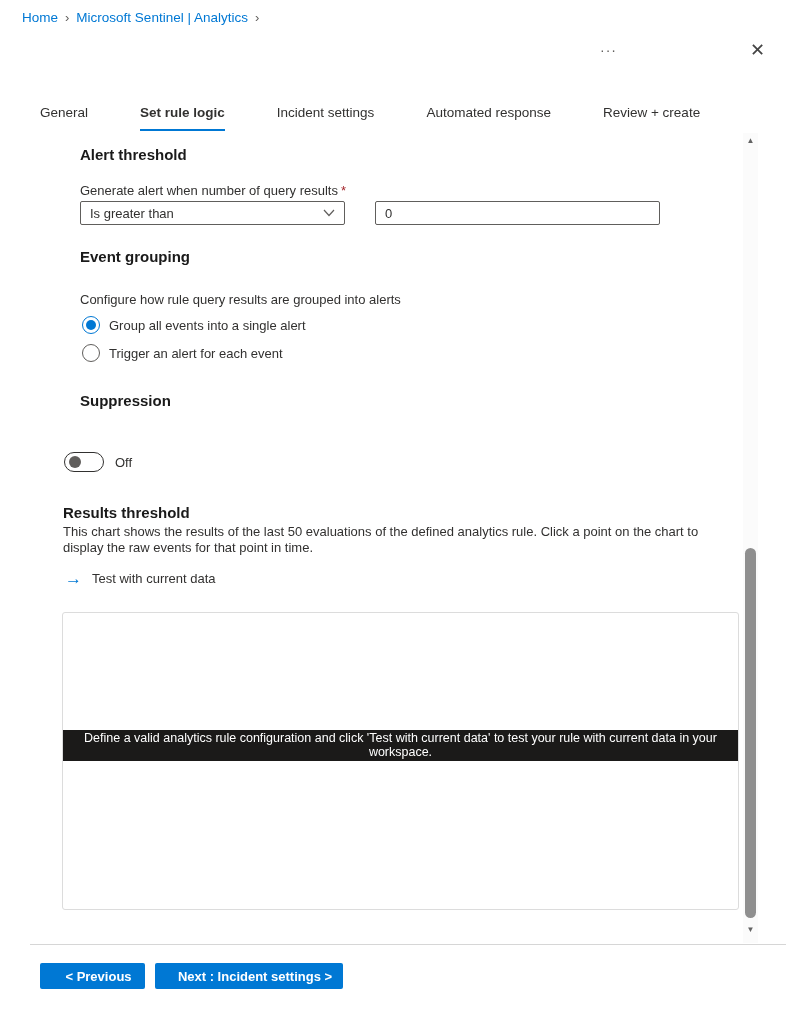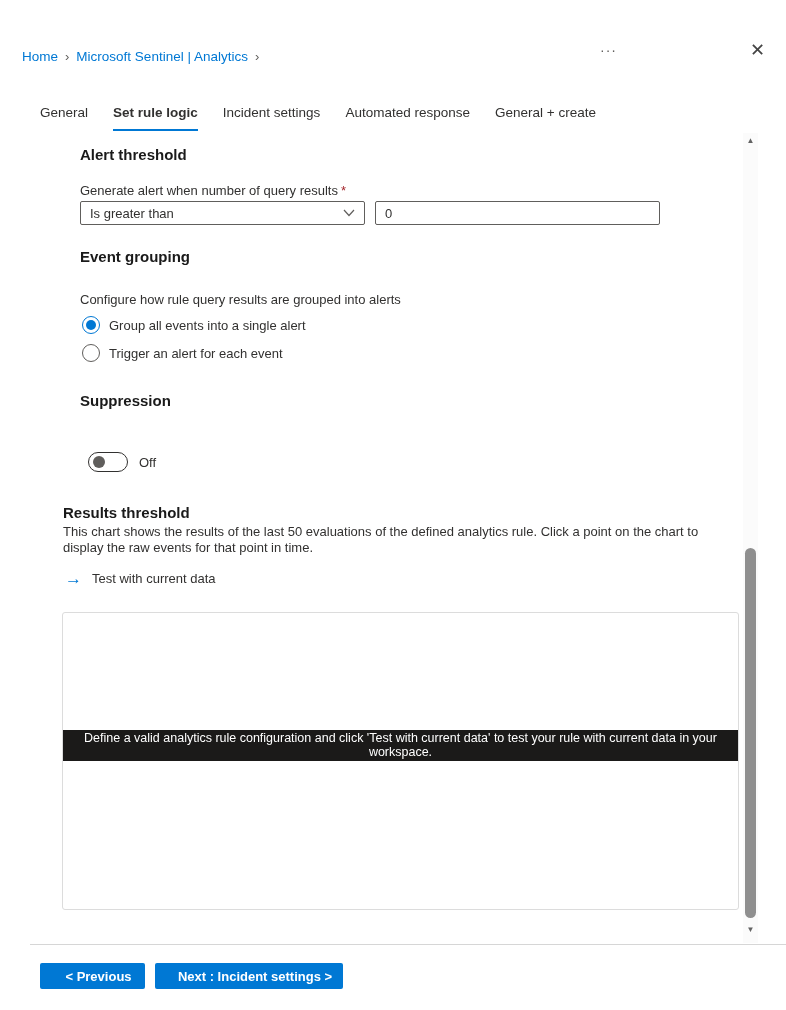--- a/index.html
+++ b/index.html
@@ -1,56 +1,56 @@
 <!DOCTYPE html>
 <html><head>
 <meta charset="utf-8">
 <style>
   * { margin:0; padding:0; box-sizing:border-box; }
   html,body { width:786px; height:1010px; background:#ffffff;
     font-family:"Liberation Sans", sans-serif; color:#323130; overflow:hidden; }
   .stage { position:relative; width:786px; height:1010px; background:#fff; }
 
   
-  .breadcrumb { position:absolute; left:22px; top:10px; font-size:13.5px; display:flex; align-items:center; gap:7px;margin-top:39px; }
+  .breadcrumb { position:absolute; left:22px; top:10px; font-size:13.5px; display:flex; align-items:center; gap:7px; }
   .crumb-link { color:#0078d4; text-decoration:none; cursor:pointer; }
   .crumb-sep { color:#605e5c; font-size:13px; }
 
   
   .page-title { position:absolute; left:22px; top:36px; font-size:24px; font-weight:700; color:#1a1a1a; letter-spacing:-0.2px; }
   .more-icon { position:absolute; left:600px; top:42px; color:#605e5c; font-size:14px; letter-spacing:1px; cursor:pointer; }
   .close-icon { position:absolute; left:750px; top:40px; color:#444; font-size:18px; font-weight:400; cursor:pointer; line-height:20px; }
 
   
-  .tabs { position:absolute; left:40px; top:105px; display:flex; gap:25px; font-size:13.5px; }
+  .tabs { position:absolute; left:40px; top:105px; display:flex; gap:52px; font-size:13.5px; }
   .tab { padding-bottom:9px; color:#323130; cursor:pointer; border-bottom:2px solid transparent; }
   .tab.active { font-weight:700; border-bottom:2px solid #0078d4; }
 
   
   .sec-h { position:absolute; font-size:15px; font-weight:700; color:#1a1a1a; }
   .lbl { position:absolute; font-size:13px; color:#323130; }
   .req { color:#a4262c; margin-left:3px; }
 
   
-  .dropdown { position:absolute; left:80px; top:201px; width:285px; height:24px; border:1px solid #605e5c;
+  .dropdown { position:absolute; left:80px; top:201px; width:265px; height:24px; border:1px solid #605e5c;
     border-radius:2px; display:flex; align-items:center; justify-content:space-between; padding:0 9px; font-size:13px; cursor:pointer; background:#fff; }
   .dd-chevron { color:#605e5c; font-size:11px; }
   .txt-input { position:absolute; left:375px; top:201px; width:285px; height:24px; border:1px solid #605e5c;
     border-radius:2px; font-size:13px; padding:0 9px; color:#323130; font-family:"Liberation Sans", sans-serif; outline:none; background:#fff; }
 
   
   .radio-row { position:absolute; display:flex; align-items:center; gap:9px; cursor:pointer; }
   .radio-outer { width:18px; height:18px; border-radius:50%; border:1px solid #605e5c; background:#fff;
     display:flex; align-items:center; justify-content:center; flex:0 0 auto; }
   .radio-outer.sel { border:1px solid #0078d4; }
   .radio-dot { width:10px; height:10px; border-radius:50%; background:#0078d4; }
   .radio-row span.radio-label { font-size:13px; }
 
   
-  .toggle-row { position:absolute; left:88px; top:452px; display:flex; align-items:center; gap:11px; }
+  .toggle-row { position:absolute; left:64px; top:452px; display:flex; align-items:center; gap:11px; }
   .toggle { width:40px; height:20px; border:1px solid #323130; border-radius:10px; position:relative; cursor:pointer; background:#fff; }
   .toggle-knob { position:absolute; left:4px; top:3px; width:12px; height:12px; border-radius:50%; background:#605e5c; }
   .toggle-state { font-size:13px; }
 
   
   .info-icon { display:inline-block; width:14px; height:14px; border:1px solid #605e5c; border-radius:50%;
     font-size:9.5px; line-height:13px; text-align:center; color:#605e5c; margin-left:6px; vertical-align:-2px;
     font-family:"Liberation Serif", serif; cursor:pointer; }
 
   
@@ -91,21 +91,21 @@
   </nav>
 
   <span class="more-icon">···</span>
   <span class="close-icon">✕</span>
 
   <div class="tabs">
     <div class="tab">General</div>
     <div class="tab active">Set rule logic</div>
     <div class="tab">Incident settings</div>
     <div class="tab">Automated response</div>
-    <div class="tab">General + create</div>
+    <div class="tab">Review + create</div>
   </div>
 
   <h2 class="sec-h" style="left:80px; top:146px;">Alert threshold</h2>
   <div class="lbl" style="left:80px; top:183px;">
     <span>Generate alert when number of query results</span><span class="req">*</span>
   </div>
   <div class="dropdown">
     <span>Is greater than</span>
     <svg class="dd-chevron" width="12" height="8" viewBox="0 0 12 8">
         <polyline points="1,1 6,6.5 11,1" fill="none" stroke="#605e5c" stroke-width="1.2"></polyline>

